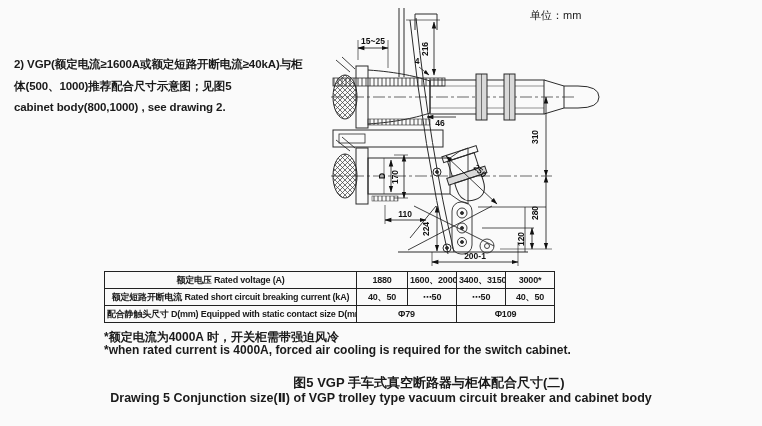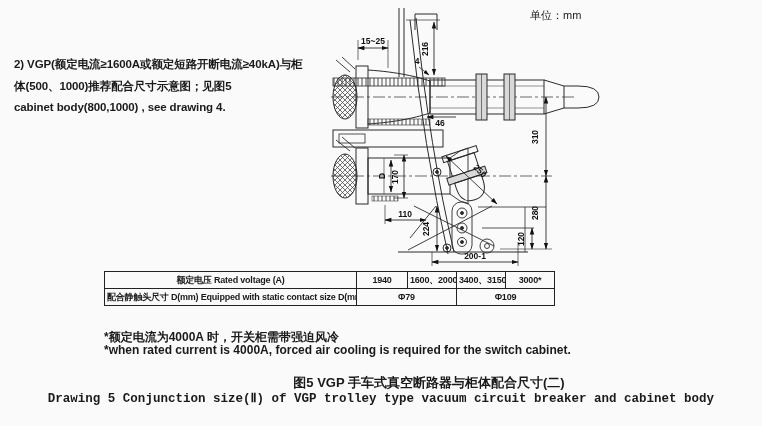--- a/index.html
+++ b/index.html
@@ -11,31 +11,31 @@
   svg.drawing{position:absolute;left:325px;top:0;}
   .dim{font:bold 8.5px "Liberation Sans",sans-serif;fill:#111;}
   table.spec{position:absolute;left:104px;top:271px;width:450px;border-collapse:collapse;
              table-layout:fixed;padding-left:40px;}
   table.spec td{border:1.2px solid #222;height:16px;font-size:9px;font-weight:bold;
                 text-align:center;padding:0 2px;letter-spacing:-0.2px;white-space:nowrap;overflow:hidden;}
   td.lbl{text-align:left;padding-left:7px;}
   .footnotes{position:absolute;left:104px;top:331px;font-size:12px;font-weight:bold;line-height:12.5px;}
   .cap{position:absolute;left:0;width:762px;text-align:center;font-weight:bold;}
   .cap.zh{top:374px;font-size:13px;margin-left:48px;}
-  .cap.en{top:390px;font-size:12.5px;font-family:Liberation Mono, monospace;}
+  .cap.en{top:390px;font-size:12.5px;}
 </style>
 </head>
 <body>
 
 <div class="page">
 
   <div class="intro">
     <div>2) VGP(额定电流≥1600A或额定短路开断电流≥40kA)与柜</div>
     <div>体(500、1000)推荐配合尺寸示意图；见图5</div>
-    <div>cabinet body(800,1000) , see drawing 4.</div>
+    <div>cabinet body(800,1000) , see drawing 2.</div>
   </div>
 
   <div class="unit">单位：mm</div>
 
   <svg class="drawing" width="345" height="270" viewBox="325 0 345 270">
     <defs>
       <marker id="ae" markerWidth="9" markerHeight="8" refX="8" refY="4" orient="auto">
         <path d="M0,1.2 L8.5,4 L0,6.8 Z" fill="#111"></path>
       </marker>
       <marker id="as" markerWidth="9" markerHeight="8" refX="0.5" refY="4" orient="auto">
@@ -180,24 +180,31 @@
     <colgroup>
       <col style="width:252px">
         <col style="width:51px">
         <col style="width:49px">
       <col style="width:49px">
         <col style="width:49px">
     </colgroup>
     <tbody>
         <tr>
       <td class="lbl">额定电压 Rated voltage (A)</td>
-      <td>1940</td>
+      <td>1880</td>
       <td>1600、2000</td>
       <td>3400、3150</td>
       <td>3000*</td>
+    </tr>
+    <tr>
+      <td class="lbl">额定短路开断电流 Rated short circuit breaking current (kA)</td>
+      <td>40、50</td>
+      <td>⋯50</td>
+      <td>⋯50</td>
+      <td>40、50</td>
     </tr>
     <tr>
       <td class="lbl">配合静触头尺寸 D(mm) Equipped with static contact size D(mm)</td>
       <td colspan="2">Φ79</td>
       <td colspan="2">Φ109</td>
     </tr>
   </tbody>
     </table>
 
   <div class="footnotes">

